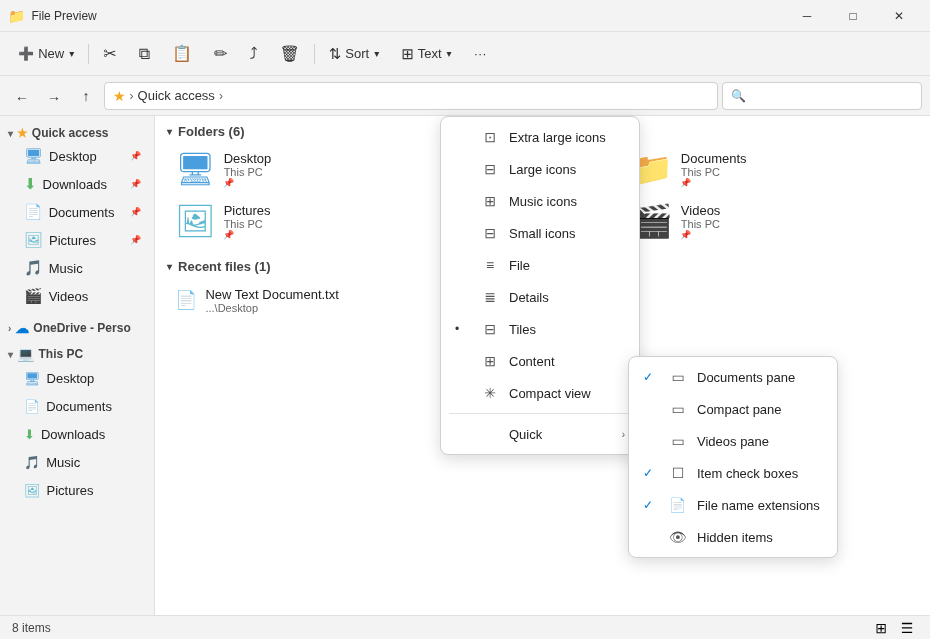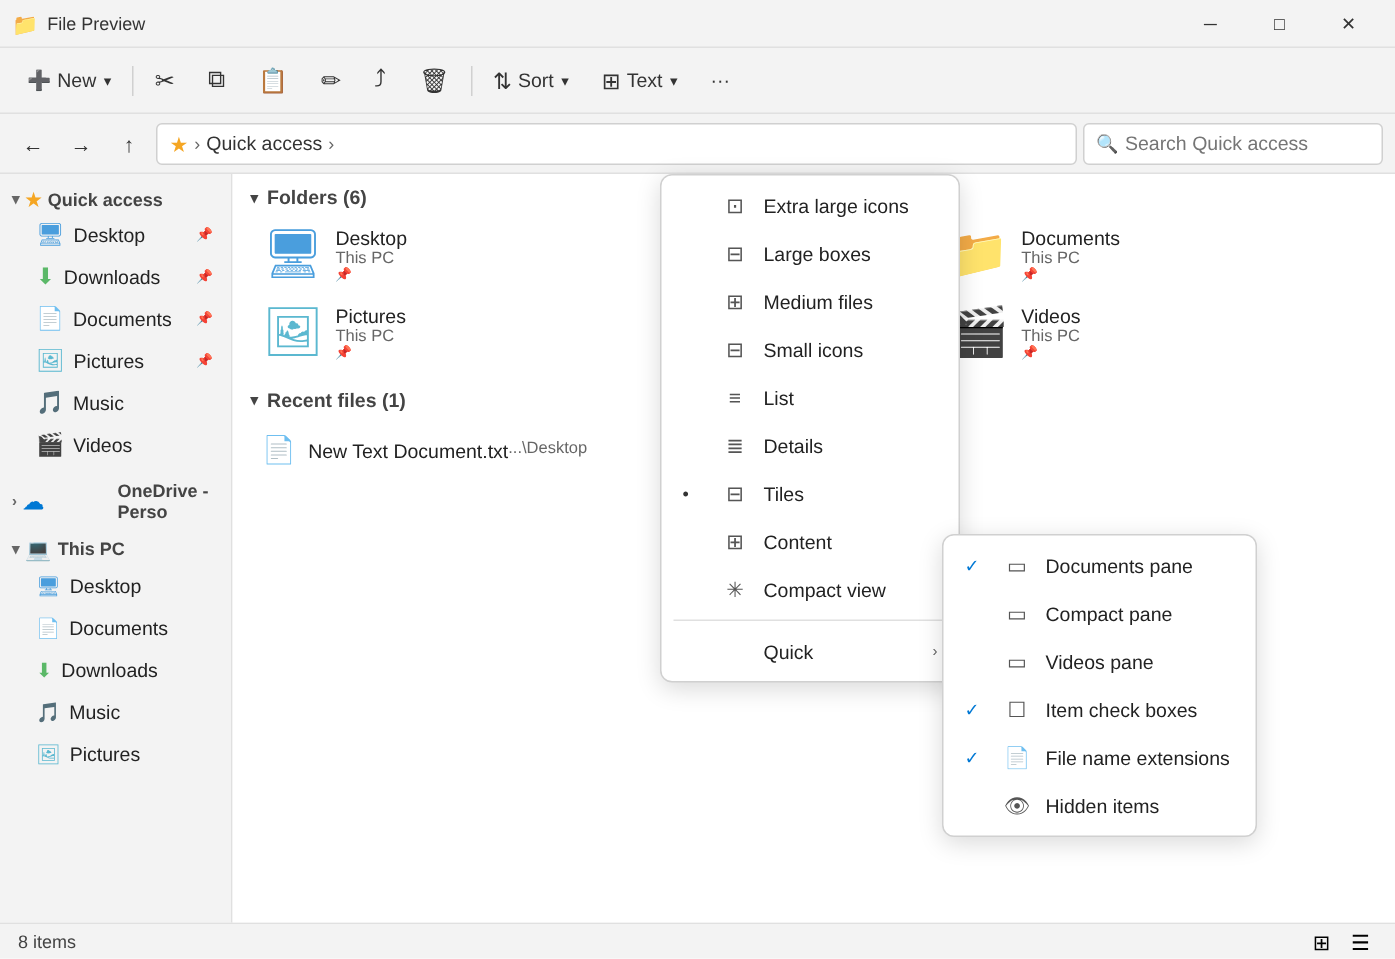--- a/index.html
+++ b/index.html
@@ -90,21 +90,21 @@
     .folder-icon { font-size: 28px; }
     .folder-info { display: flex; flex-direction: column; }
     .folder-name { font-size: 13px; color: #222; font-weight: 500; }
     .folder-path { font-size: 11px; color: #666; }
     .recent-section { margin-top: 4px; }
     .recent-item {
       display: flex; align-items: center; gap: 8px;
       height: 36px; padding: 2px 8px; border-radius: 4px; cursor: pointer;
     }
     .recent-icon { font-size: 18px; }
-    .recent-info { display: flex; flex-direction: row; }
+    .recent-info { display: flex; flex-direction: column; }
     .recent-name { font-size: 13px; color: #222; }
     .recent-path { font-size: 11px; color: #666; }
 
     
     .status-bar {
       display: flex; align-items: center; justify-content: space-between;
       height: 24px; padding: 0 12px; background: #f3f3f3;
       border-top: 1px solid #e0e0e0; font-size: 12px; color: #444;
     }
     .status-right { display: flex; gap: 4px; }
@@ -193,21 +193,20 @@
   <button class="nav-btn">→</button>
   <button class="nav-btn">↑</button>
   <div class="breadcrumb-bar">
     <span class="breadcrumb-star">★</span>
     <span class="breadcrumb-sep">›</span>
     <span class="breadcrumb-text">Quick access</span>
     <span class="breadcrumb-sep">›</span>
   </div>
   <div class="search-box">
     <span style="font-size:12px;color:#888;">🔍</span>
-    <input class="search-input" type="text" placeholder="Search Quick access" style="">
   </div>
 </div>
 
 <div class="main-layout">
 
   <div class="sidebar">
 
     <div class="sidebar-section-header">
       <span class="sidebar-chevron">▾</span>
       <span style="color:#f5a623;">★</span>
@@ -239,21 +238,21 @@
       <span class="label">Music</span>
     </div>
     <div class="sidebar-item sidebar-indent">
       <span class="icon" style="color:#9b59b6;">🎬</span>
       <span class="label">Videos</span>
     </div>
 
     <div class="sidebar-section-header" style="margin-top:4px;">
       <span class="sidebar-chevron">›</span>
       <span style="color:#0078d4;font-size:14px;">☁</span>
-      <span style="font-size:12px;margin-left:45px;">OneDrive - Perso</span>
+      <span style="font-size:12px;">OneDrive - Perso</span>
     </div>
 
     <div class="sidebar-section-header" style="margin-top:2px;">
       <span class="sidebar-chevron">▾</span>
       <span style="color:#4a9edd;font-size:14px;">💻</span>
       <span>This PC</span>
     </div>
     <div class="sidebar-item sidebar-indent">
       <span class="icon" style="color:#4a9edd;font-size:13px;">🖥</span>
       <span class="label">Desktop</span>
@@ -347,36 +346,36 @@
 
 <div class="view-menu">
   <div class="menu-item">
     <span class="check"></span>
     <span class="menu-icon">⊡</span>
     <span>Extra large icons</span>
   </div>
   <div class="menu-item">
     <span class="check"></span>
     <span class="menu-icon">⊟</span>
-    <span>Large boxes</span>
+    <span>Large icons</span>
   </div>
   <div class="menu-item">
     <span class="check"></span>
     <span class="menu-icon">⊞</span>
-    <span>Medium files</span>
+    <span>Music icons</span>
   </div>
   <div class="menu-item">
     <span class="check"></span>
     <span class="menu-icon">⊟</span>
     <span>Small icons</span>
   </div>
   <div class="menu-item">
     <span class="check"></span>
     <span class="menu-icon">≡</span>
-    <span>List</span>
+    <span>File</span>
   </div>
   <div class="menu-item">
     <span class="check"></span>
     <span class="menu-icon">≣</span>
     <span>Details</span>
   </div>
   <div class="menu-item">
     <span class="check" style="color:#333;">•</span>
     <span class="menu-icon">⊟</span>
     <span>Tiles</span>

